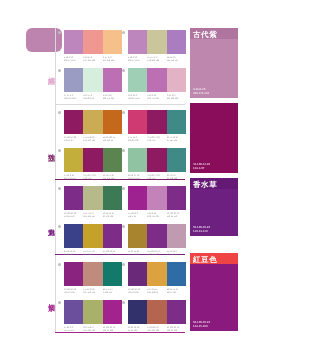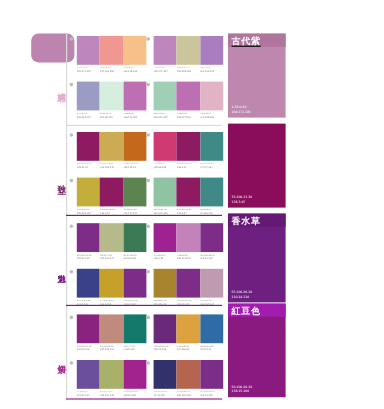--- a/index.html
+++ b/index.html
@@ -397,32 +397,32 @@
 41-45-102</u>
         <u>11-62-62-10
 185-102-106</u>
         <u>50-100-20-10
 129-45-108</u>
       </div>
     </div>
   </div>
 
 <div id="panel-host">
-    <div class="panel" style="top: 28px; height: 70px; background: rgb(189, 135, 174); text-decoration: underline;">
+    <div class="panel" style="top: 28px; height: 70px; background: rgb(189, 135, 174);">
       <div class="panel-name" style="background: rgb(176, 117, 159);">古代紫</div>
       <div class="panel-codes">4-38-0-20
 209-171-181</div>
     </div>
     <div class="panel" style="top: 103px; height: 70px; background: rgb(138, 13, 92);">
       <div class="panel-codes">33-100-13-30
 138-3-97</div>
     </div>
-    <div class="panel" style="top: 178px; height: 74px; background: rgb(110, 32, 128);">
+    <div class="panel" style="top: 178px; height: 58px; background: rgb(110, 32, 128);">
       <div class="panel-name" style="background: rgb(100, 26, 116);">香水草</div>
       <div class="panel-codes">55-100-20-10
 110-24-110</div>
     </div>
     <div class="panel" style="top: 253px; height: 78px; background: rgb(138, 26, 126);">
-      <div class="panel-name" style="background: #a21caf;">紅豆色</div>
+      <div class="panel-name" style="background: #ef4444;">紅豆色</div>
       <div class="panel-codes">50-100-20-10
 138-15-100</div>
     </div>
   </div>
 
 </body></html>

